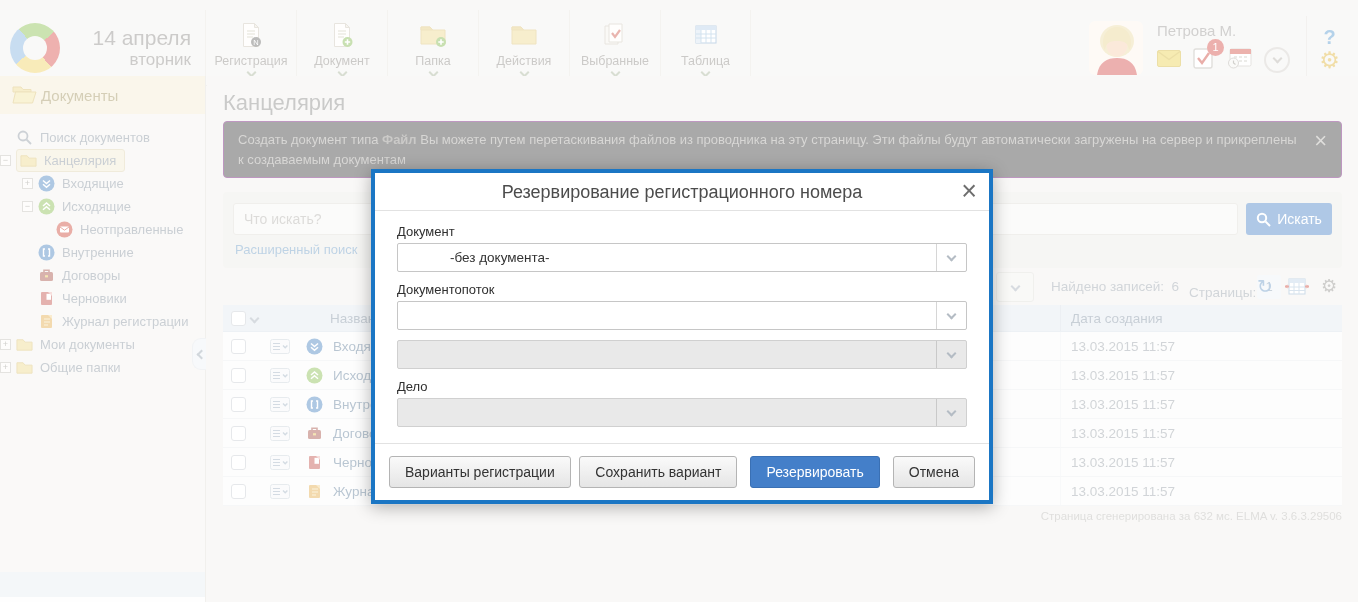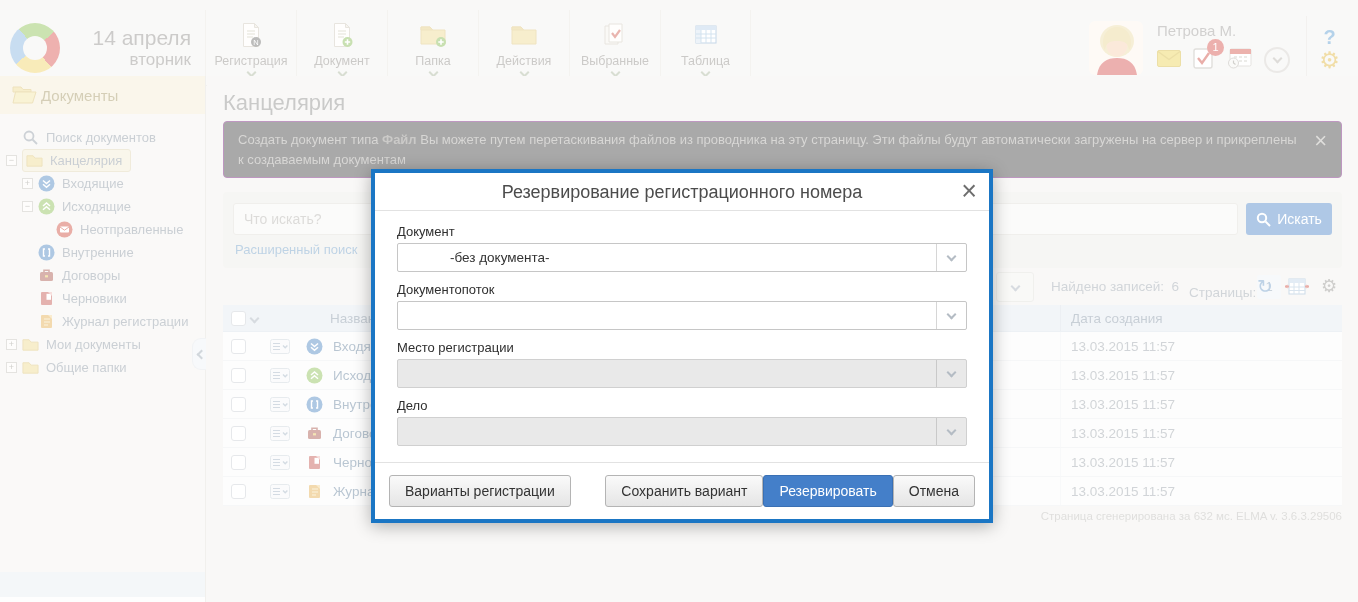--- a/index.html
+++ b/index.html
@@ -31,21 +31,21 @@
   .circle-chev .chev { border-color:#b5b2ac; margin-top:-3px; }
   .right-col { width:46px; border-left:1px solid #e4e1dc; display:flex; flex-direction:column; align-items:center; justify-content:space-between; padding:10px 0 8px; }
   .help-q { font-size:20px; font-weight:bold; color:#5a9bd0; }
   .gear-big { font-size:23px; color:#e0b63e; line-height:1; }
 
   
   .sidebar { position:absolute; left:0; top:76px; bottom:0; width:206px; background:#f3f2f0; border-right:1px solid #e0ddd8; }
   .sb-header { height:38px; background:#f3ecd2; display:flex; align-items:center; gap:4px; padding-left:12px; font-size:15px; color:#a2935f; cursor:pointer; }
   .tree { padding-top:12px; font-size:13px; color:#8a95a0; }
   .tree-row { display:flex; align-items:center; height:23px; cursor:pointer; white-space:nowrap; }
-  .lv0 { padding-left:6px; } .lv1 { padding-left:22px; } .lv2 { padding-left:40px; }
+  .lv0 { } .lv1 { padding-left:22px; } .lv2 { padding-left:40px; }
   .exp { width:11px; height:11px; border:1px solid #c4c1bb; background:#fcfbf9; font-size:9px; line-height:9px; text-align:center; color:#98968f; flex:none; margin-right:5px; }
   .noexp { width:16px; flex:none; }
   .tico { width:17px; height:17px; flex:none; margin-right:7px; }
   .tree-label { overflow:hidden; }
   .sel-wrap { display:flex; align-items:center; background:#f2ebd3; border:1px solid #ded3b0; border-radius:3px; padding:2px 8px 2px 3px; }
   .sb-strip { position:absolute; left:0; right:0; bottom:5px; height:25px; background:#e7edf2; }
   .sb-white { position:absolute; left:0; right:0; bottom:0; height:5px; background:#fdfdfd; }
   .collapse-tab { position:absolute; right:-1px; top:262px; width:14px; height:32px; background:#eef1f5; border:1px solid #e0e4e8; border-right:none; border-radius:9px 0 0 9px; display:flex; align-items:center; justify-content:center; cursor:pointer; }
   .collapse-tab .chev { border-color:#9aa6b2; transform:rotate(135deg); margin:0 0 0 3px; }
 
@@ -95,21 +95,21 @@
   .fselect { height:29px; border:1px solid #c6c6c6; border-radius:2px; display:flex; background:#fff; cursor:pointer; }
   .fselect.disabled { background:#e9e9e9; border-color:#d0d0d0; cursor:default; }
   .fval { flex:1; padding:0 8px; line-height:27px; font-size:13.5px; color:#333; white-space:nowrap; overflow:hidden;margin-left:44px; }
   .fchev { width:30px; border-left:1px solid #d6d6d6; display:flex; align-items:center; justify-content:center; }
   .fselect.disabled .fchev { border-left-color:#c9c9c9; }
   .fchev .chev { border-color:#b4bcc4; margin-top:-3px; }
   .m-footer { border-top:1px solid #e2e2e2; padding:12px 14px; display:flex; align-items:center; }
   .btn { height:32px; padding:0 15px; border:1px solid #b4b4b4; border-radius:3px; background:linear-gradient(#fafafa,#e5e5e5); font-size:14px; color:#333; cursor:pointer; font-family:inherit; }
   .btn-primary { background:#447fc9; border-color:#3a70b4; color:#fff; }
   .spacer { flex:1; }
-  .rbtns { display:flex; gap:0; }
+  .rbtns { display:flex; gap:13px; }
 </style>
 </head>
 <body>
 
 <div class="topbar">
   <div class="logo-zone">
     <div class="logo"></div>
     <div class="date">
       <div class="d1">14 апреля</div>
       <div class="d2">вторник</div>
@@ -496,21 +496,20 @@
     <div class="fgroup">
       <div class="flabel">Документопоток</div>
       <div class="fselect">
         <span class="fval"></span>
         <span class="fchev">
             <span class="chev"></span>
           </span>
       </div>
     </div>
     <div class="fgroup">
-      <div class="flabel">Место регистрации</div>
       <div class="fselect disabled">
         <span class="fval"></span>
         <span class="fchev">
             <span class="chev"></span>
           </span>
       </div>
     </div>
     <div class="fgroup">
       <div class="flabel">Дело</div>
       <div class="fselect disabled">

